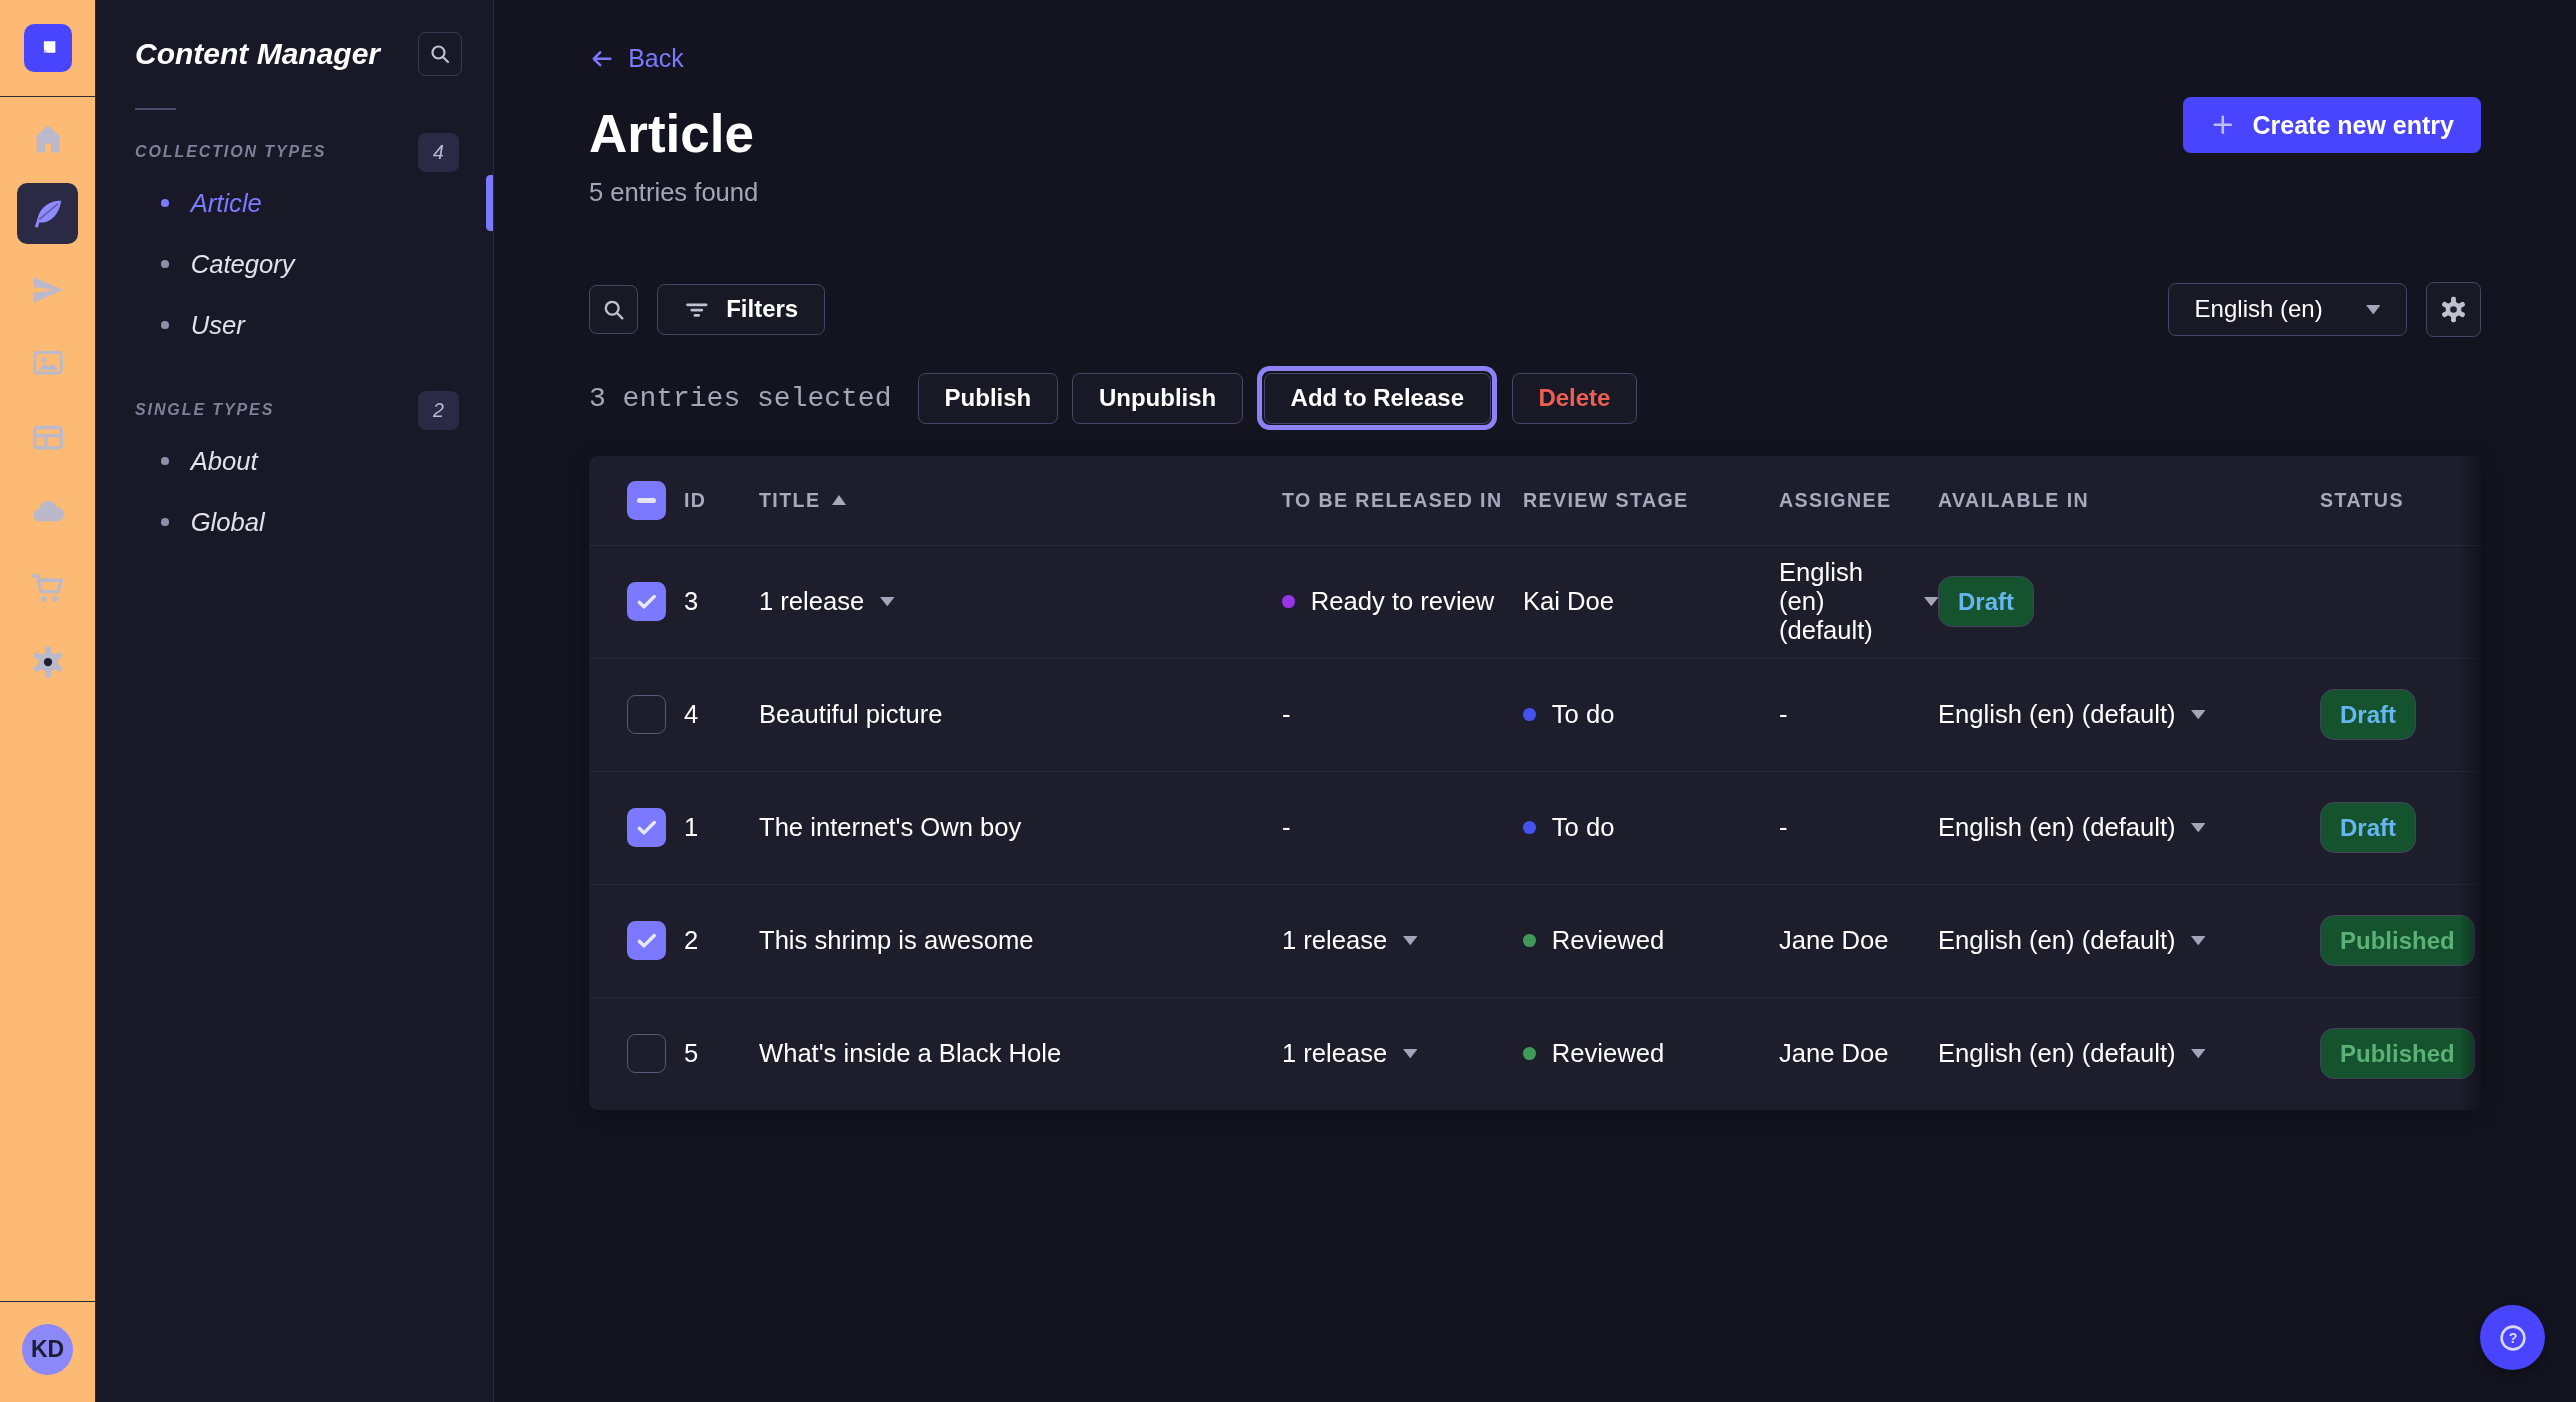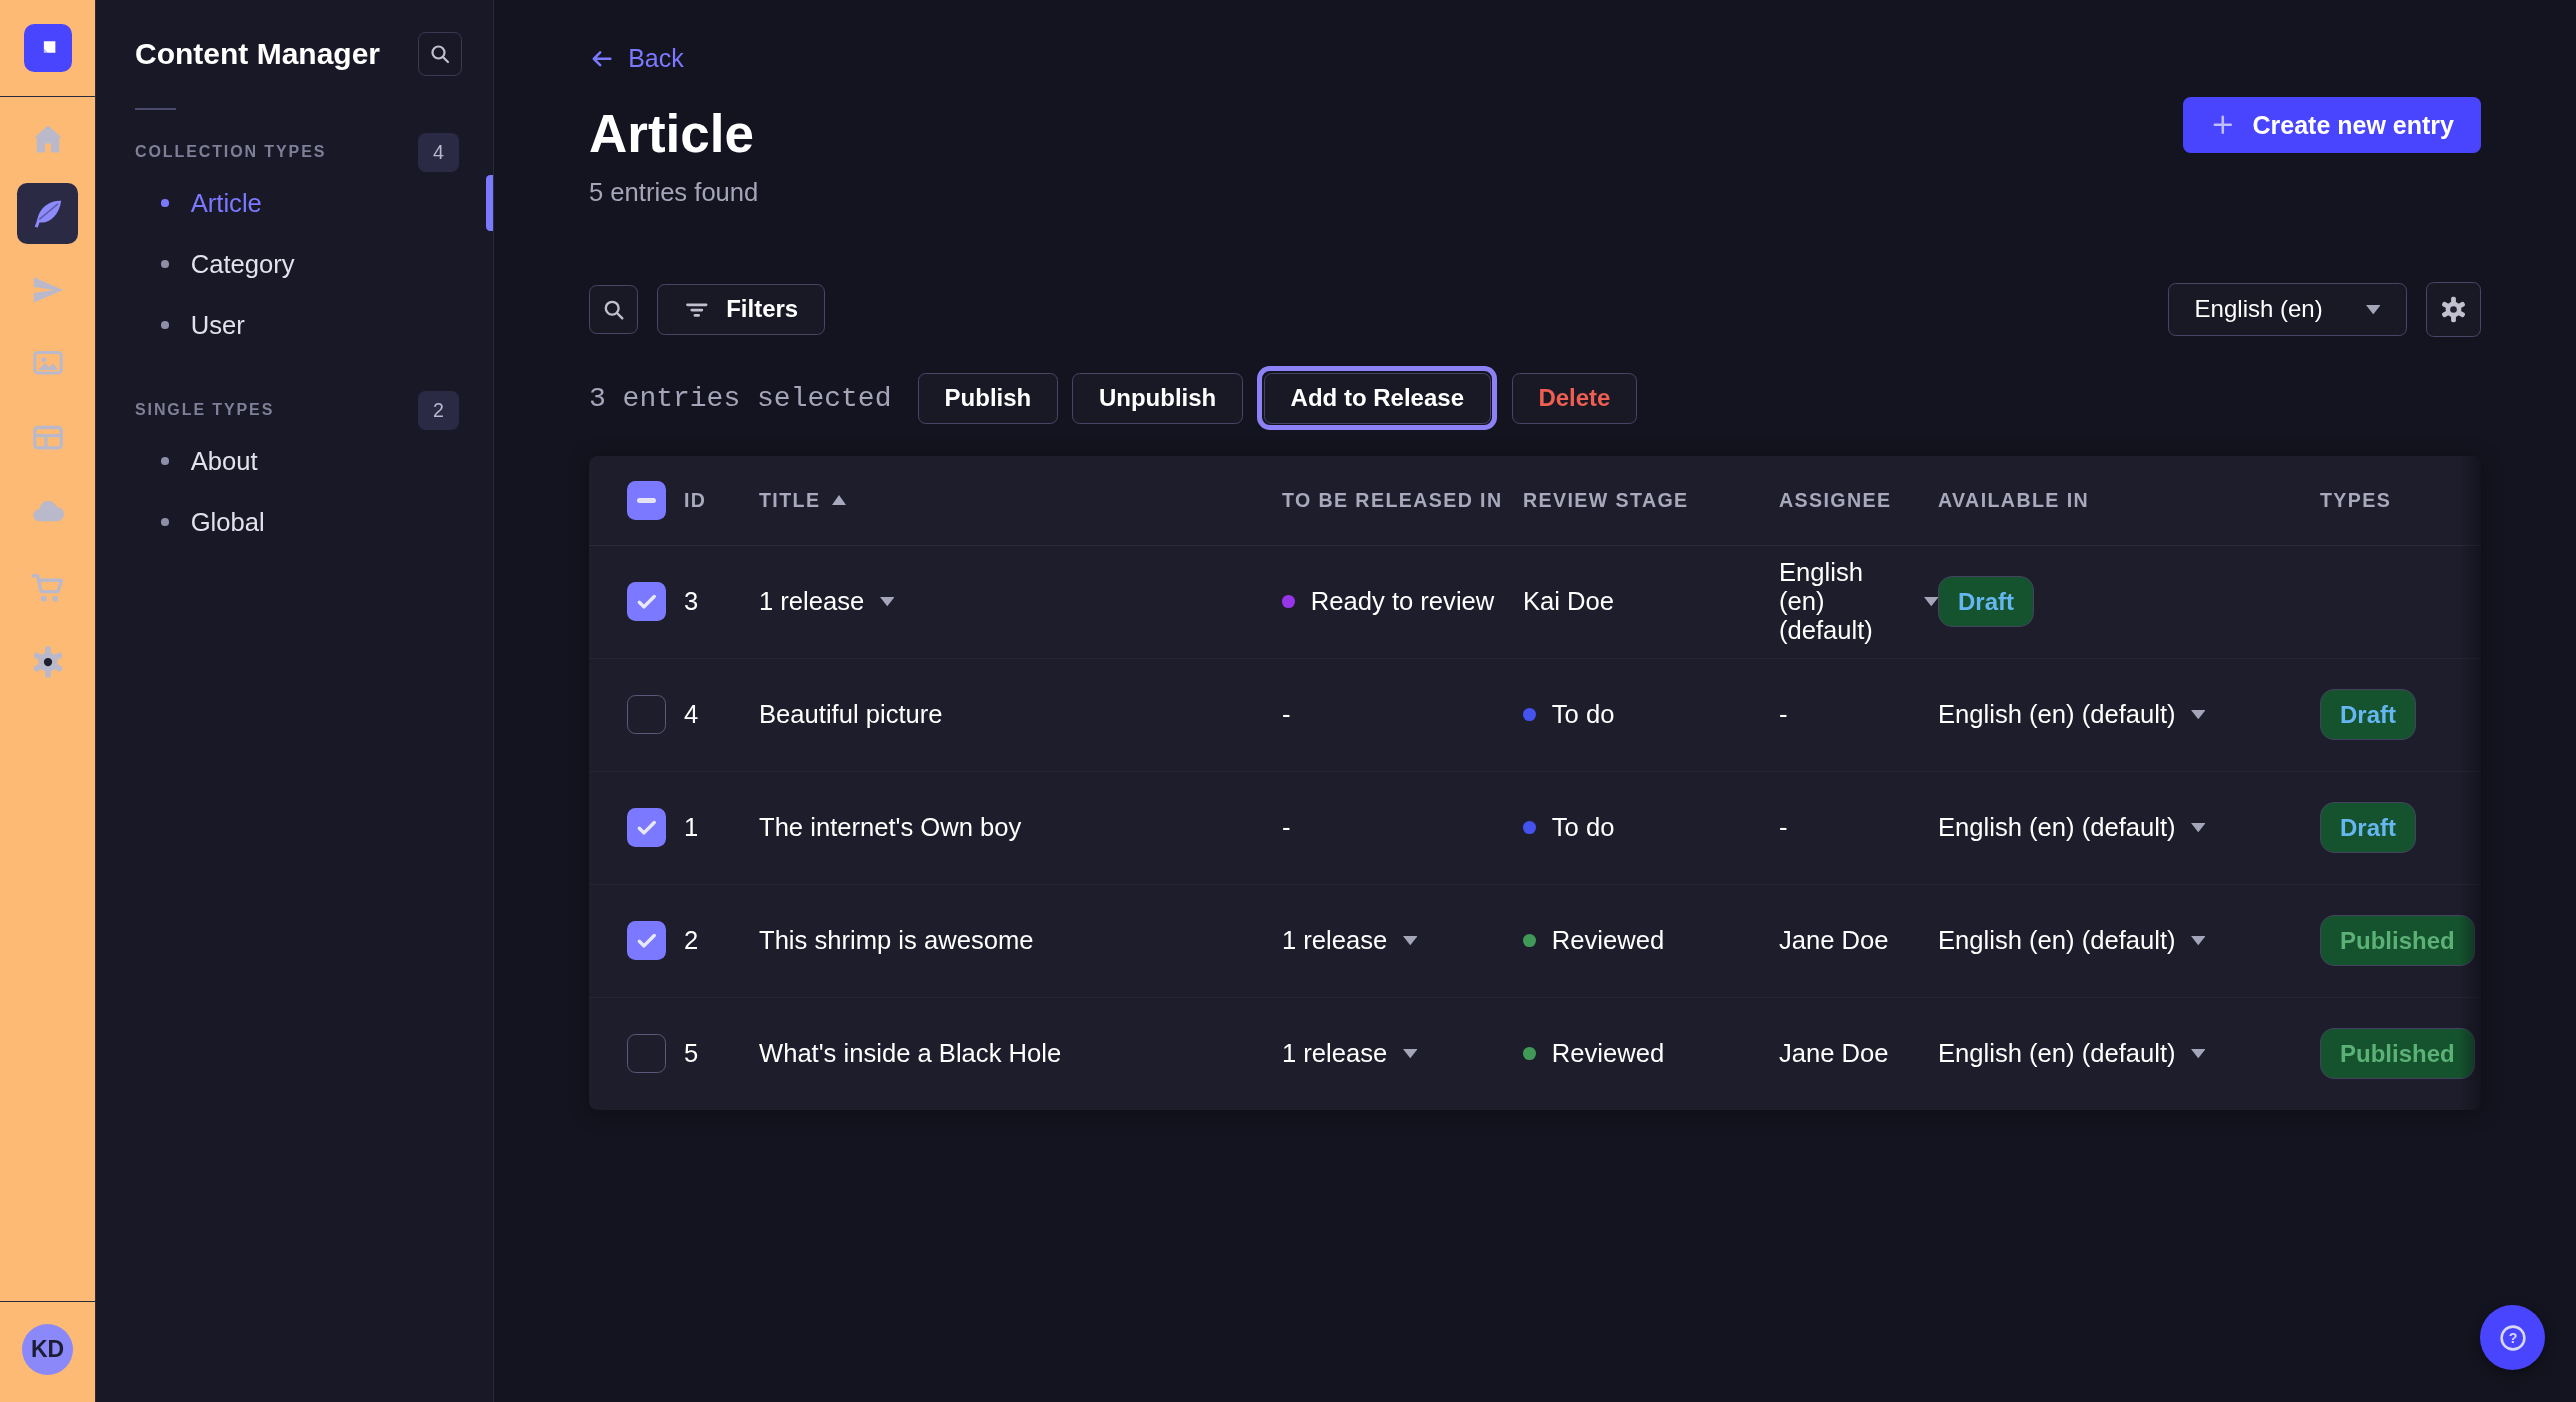--- a/index.html
+++ b/index.html
@@ -11,21 +11,21 @@
   .logo{width:48px;height:48px;margin:24px 0;border-radius:10.2px;background:#4945ff;display:grid;place-items:center;cursor:pointer;}
   .nav-divider{width:100%;height:0.9px;background:#2a2a3d;flex:none;}
   .nav-icons{display:flex;flex-direction:column;gap:13.6px;margin-top:12px;align-items:center;}
   .nav-btn{width:61px;height:61px;border-radius:10.2px;display:grid;place-items:center;cursor:pointer;}
   .nav-btn svg{width:36px;height:36px;}
   .nav-btn.active{background:#2a2a45;}
   .nav-bottom{margin-top:auto;width:100%;display:flex;flex-direction:column;align-items:center;}
   .avatar{width:51px;height:51px;border-radius:50%;background:#8b89f9;color:#1d1d34;font-size:23px;font-weight:bold;display:grid;place-items:center;margin:22px 0 27px;cursor:pointer;}
 
   
-  .subnav{width:397px;background:#181826;border-right:0.9px solid #2a2a3d;flex:none;}
+  .subnav{width:397px;background:#181826;border-right:0.9px solid #2a2a3d;flex:none;font-style:italic;}
   .subnav-header{padding:32px 31px 0 39px;display:flex;justify-content:space-between;align-items:center;}
   .subnav-title{font-size:30px;font-weight:bold;margin:0;}
   .sq-btn{width:44px;height:44px;border:0.9px solid #3a3a55;border-radius:7.7px;background:transparent;display:grid;place-items:center;cursor:pointer;}
   .subnav-sep{width:41px;height:1.7px;background:#4a4a6a;margin:32px 0 22px 39px;}
   .section-head{display:flex;justify-content:space-between;align-items:center;padding:0 34px 0 39px;height:41px;margin-top:15.3px;}
   .section-label{font-size:16px;font-weight:bold;color:#7f7f98;letter-spacing:1.9px;}
   .count-badge{min-width:41px;height:39px;border-radius:7.7px;background:#2a2a44;color:#b9b9cf;font-size:19.6px;display:grid;place-items:center;}
   .snav-item{position:relative;display:flex;align-items:center;gap:22px;padding-left:65px;height:61px;font-size:25.6px;color:#e2e2ec;cursor:pointer;}
   .bullet{width:7.7px;height:7.7px;border-radius:50%;background:#8e8ea9;flex:none;}
   .snav-item.active{color:#7b79ff;}
@@ -292,21 +292,21 @@
         <div class="th">
             <span>REVIEW STAGE</span>
           </div>
         <div class="th">
             <span>ASSIGNEE</span>
           </div>
         <div class="th">
             <span>AVAILABLE IN</span>
           </div>
         <div class="th">
-            <span>TYPES</span>
+            <span>STATUS</span>
           </div>
       </div>
       <div id="tbody">
           <div class="row grid-cols">
     <div class="cell c-check">
               <span class="checkbox checked">
                 <svg class="ck" viewBox="0 0 24 24">
                   <path d="M5 12.5l4.3 4.3L19 7" fill="none" stroke="#e9e9f6" stroke-width="3.2" stroke-linecap="round" stroke-linejoin="round"></path>
                 </svg>
               </span>

